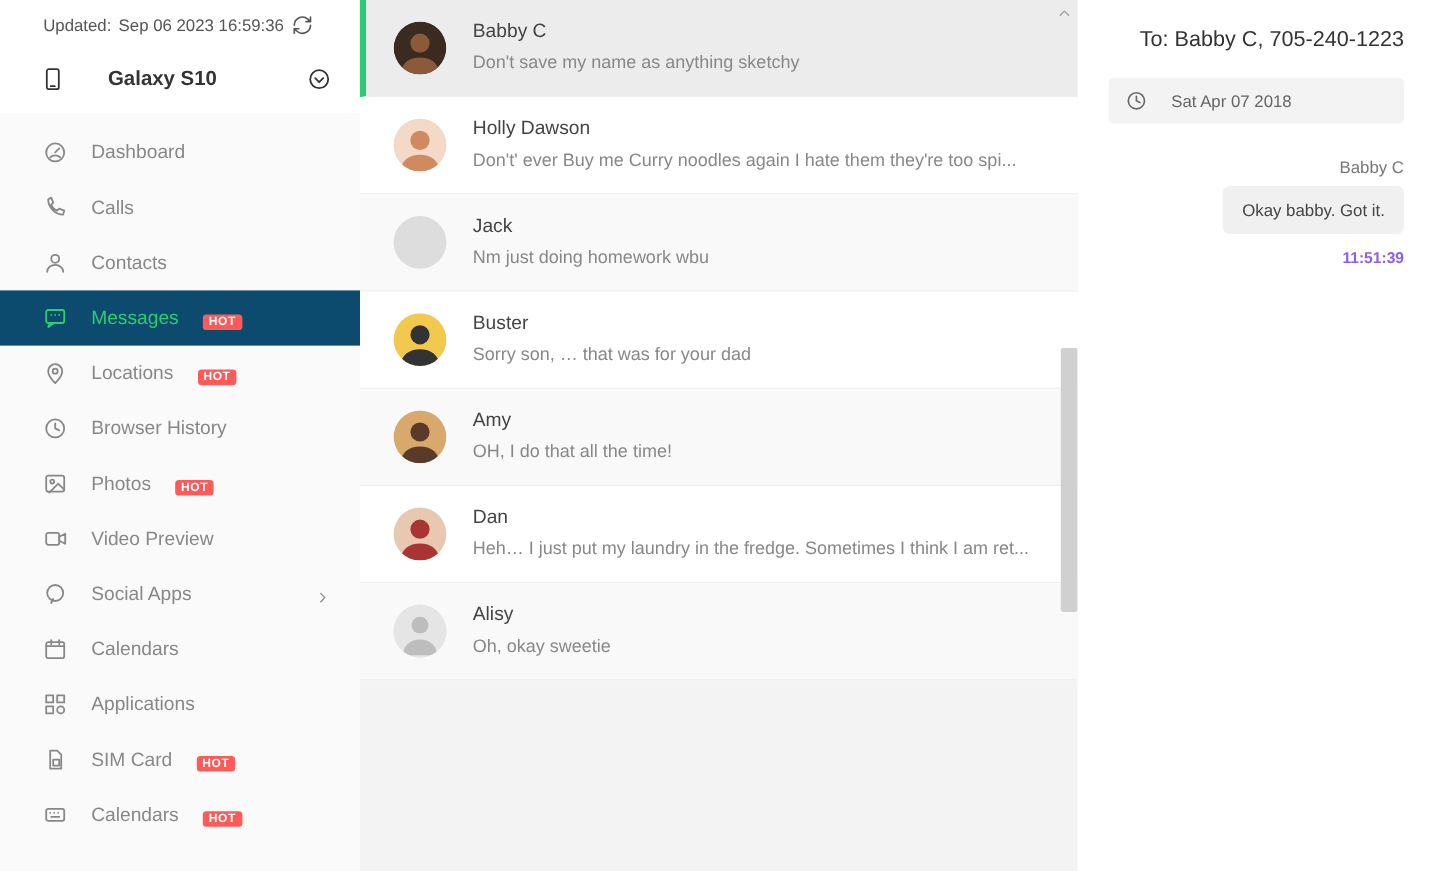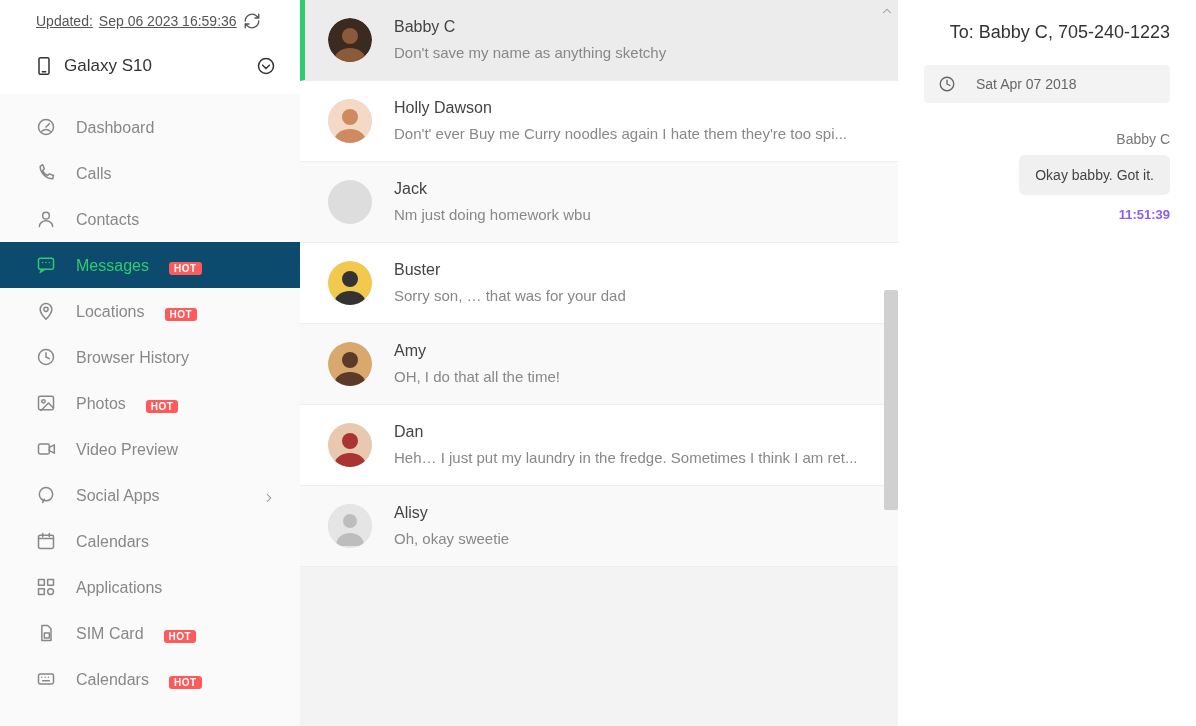--- a/index.html
+++ b/index.html
@@ -1,23 +1,23 @@
 <!DOCTYPE html>
 <html><head>
 <meta charset="utf-8">
 <style>
 * { margin: 0; padding: 0; box-sizing: border-box; }
 body { font-family: -apple-system, BlinkMacSystemFont, "Segoe UI", Arial, sans-serif; background: #fff; color: #333; }
 .app { display: flex; height: 726px; width: 1196px; }
 
 
 .sidebar { width: 300px; background: #fff; display: flex; flex-direction: column; }
-.updated-bar { padding: 12px 16px 8px 36px; font-size: 14px; color: #555; display: flex; align-items: center; gap: 6px; text-decoration: underline; }
+.updated-bar { padding: 12px 16px 8px 36px; font-size: 14px; color: #555; display: flex; align-items: center; gap: 6px; }
 .updated-bar .refresh { width: 18px; height: 18px; cursor: pointer; }
-.device-row { padding: 18px 24px 18px 34px; display: flex; align-items: flex-start; gap: 10px; font-size: 17px; color: #333; font-weight: 400; }
+.device-row { padding: 18px 24px 18px 34px; display: flex; align-items: flex-start; gap: 36px; font-size: 17px; color: #333; font-weight: 700; }
 .device-row .dev-icon { width: 20px; height: 20px; }
 .device-row .spacer { flex: 1; }
 .device-row .dd { width: 20px; height: 20px; cursor: pointer; }
 
 .nav { background: #fafafa; padding-top: 10px; flex: 1; overflow: hidden; }
 .nav-item { display: flex; align-items: flex-end; gap: 20px; padding: 13px 24px 13px 36px; font-size: 16px; color: #888; cursor: pointer; position: relative; }
 .nav-item .icon { width: 20px; height: 20px; flex-shrink: 0; }
 .nav-item.active { background: #0c4a6e; color: #2ecc71; }
 .nav-item .hot { background: #ff5a5a; color: #fff; font-size: 10px; font-weight: 600; padding: 1px 5px; border-radius: 3px; letter-spacing: 0.5px; }
 .nav-item .chev { margin-left: auto; width: 14px; height: 14px; }

